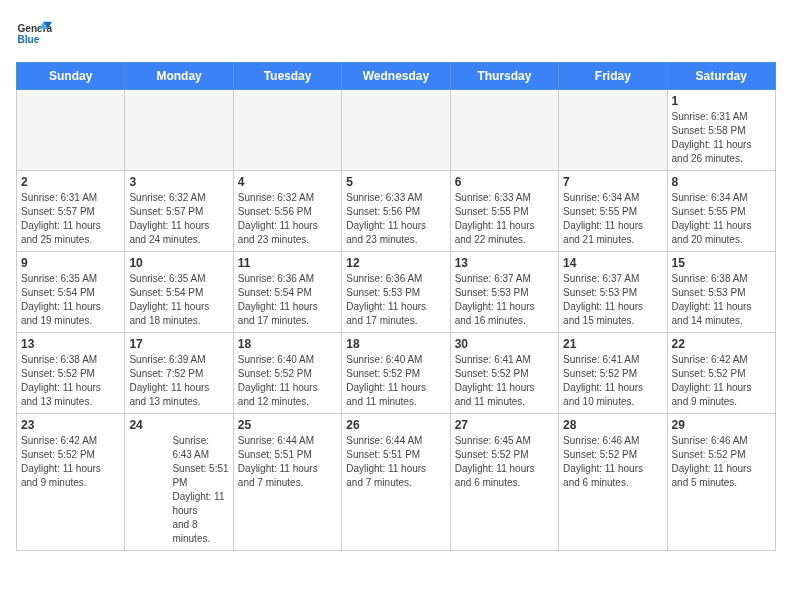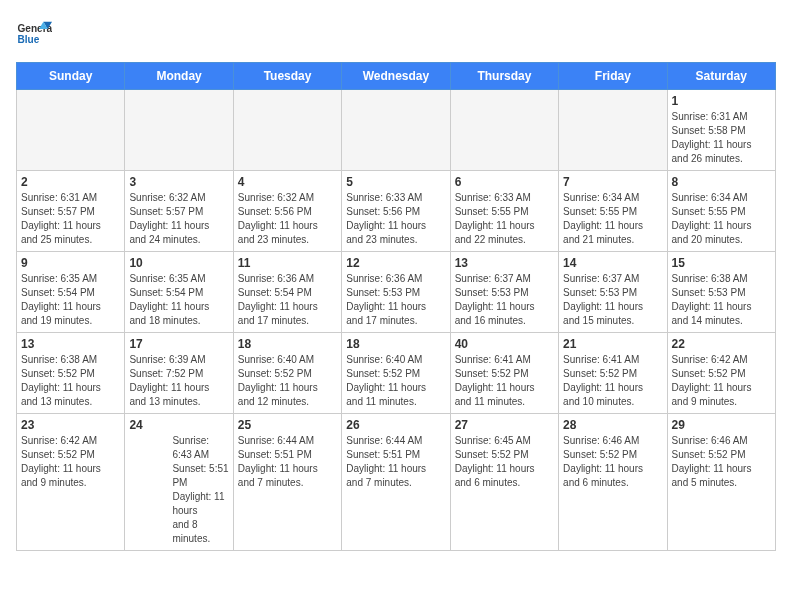--- a/index.html
+++ b/index.html
@@ -252,21 +252,21 @@
 and 12 minutes.</div>
         </td>
         <td>
           <span class="day-number">18</span>
           <div class="day-info" style="white-space: pre-line;">Sunrise: 6:40 AM
 Sunset: 5:52 PM
 Daylight: 11 hours
 and 11 minutes.</div>
         </td>
         <td>
-          <span class="day-number">40</span>
+          <span class="day-number">30</span>
           <div class="day-info" style="white-space: pre-line;">Sunrise: 6:41 AM
 Sunset: 5:52 PM
 Daylight: 11 hours
 and 11 minutes.</div>
         </td>
         <td>
           <span class="day-number">21</span>
           <div class="day-info" style="white-space: pre-line;">Sunrise: 6:41 AM
 Sunset: 5:52 PM
 Daylight: 11 hours

